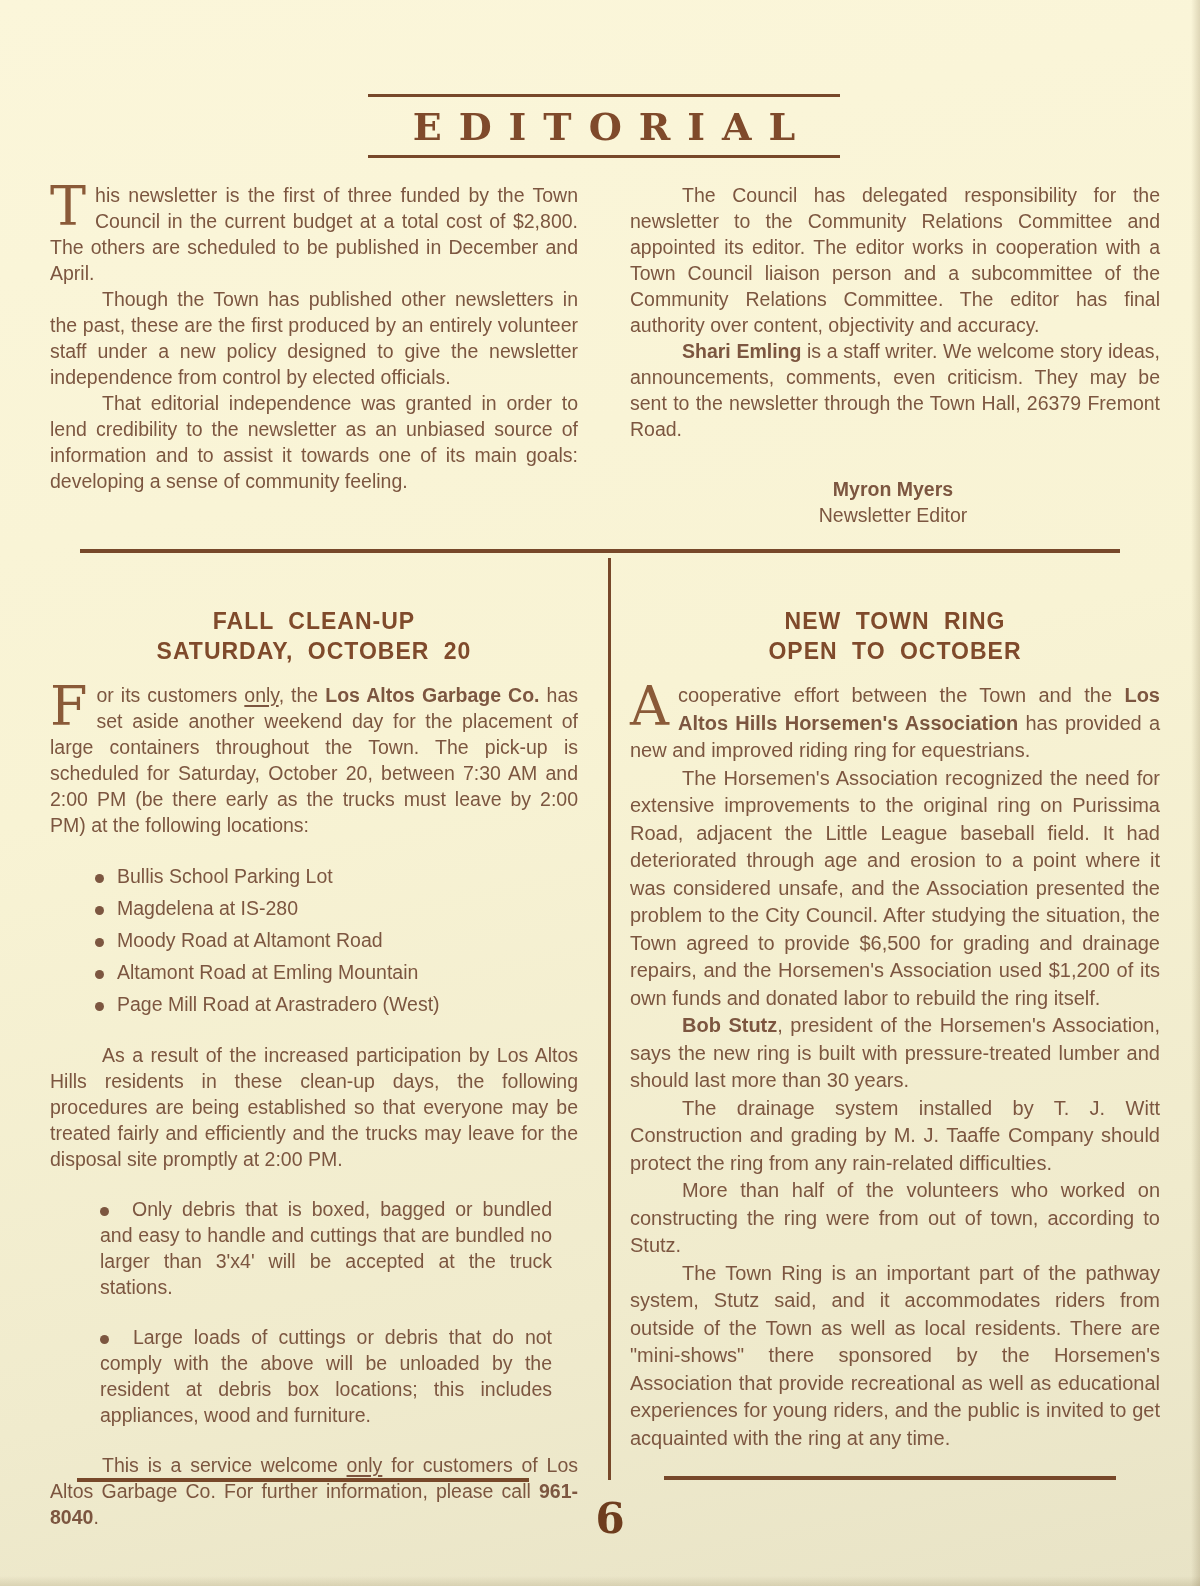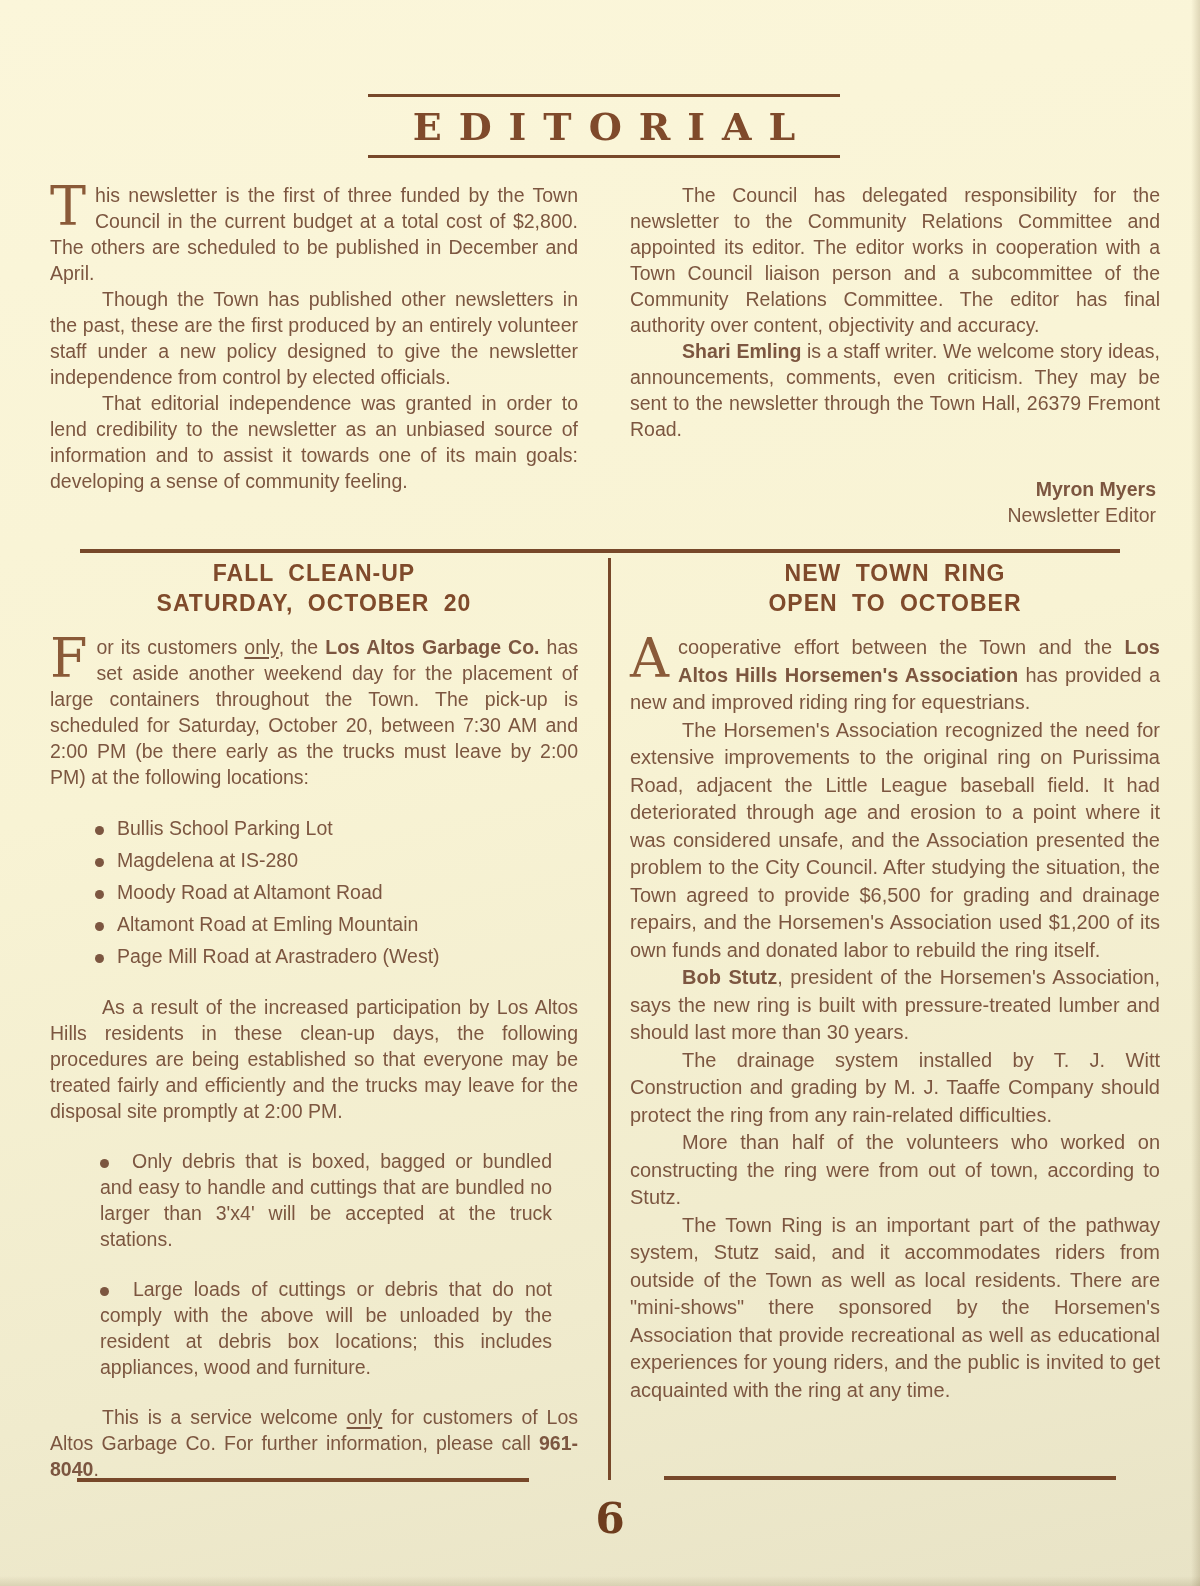--- a/index.html
+++ b/index.html
@@ -32,32 +32,32 @@
   .ed-col.right{width:530px;}
 
   p.para{margin:0;}
   p.para.indent{text-indent:52px;}
   .bold{font-weight:bold;}
   .underline{text-decoration:underline;text-decoration-thickness:2px;text-underline-offset:3px;}
   .dropcap{
     float:left;font-family:"DejaVu Serif", serif;font-size:54px;line-height:42px;
     color:var(--dropcap);padding:4px 9px 0 0;
   }
-  .signature{margin-top:34px;text-align:right;padding-right:4px;line-height:26px;}
+  .signature{margin-top:34px;text-align:center;padding-right:4px;line-height:26px;}
   .sig-name{font-weight:bold;}
 
   
   .mid-rule{position:absolute;left:80px;top:549px;width:1040px;height:4px;background:var(--rule);}
   .lower{position:absolute;left:50px;top:558px;width:1110px;height:922px;}
   .col-divider{position:absolute;left:558px;top:0;width:3px;height:922px;background:var(--rule);}
   .lcol{position:absolute;left:0;top:0;width:528px;}
   .rcol{position:absolute;left:580px;top:0;width:530px;}
 
   .art-header{text-align:center;font-weight:bold;font-size:23px;line-height:30px;
-    letter-spacing:1px;word-spacing:7px;color:var(--accent);}
+    letter-spacing:1px;word-spacing:7px;color:var(--accent);margin-top:48px;}
   .art-body{margin-top:16px;text-align:justify;}
   #fall-body{font-size:19.5px;line-height:26px;}
   #ring-body{font-size:20px;line-height:27.5px;}
 
   .loc-list{margin:22px 0 22px 45px;}
   .loc-item{line-height:32px;text-align:left;white-space:nowrap;}
   .bullet-glyph{display:inline-block;width:9px;height:9px;border-radius:50%;
     background:var(--ink);margin-right:13px;}
   p.bullet-para{margin:24px 26px 24px 50px;}
   p.final-para{margin-top:10px;}

